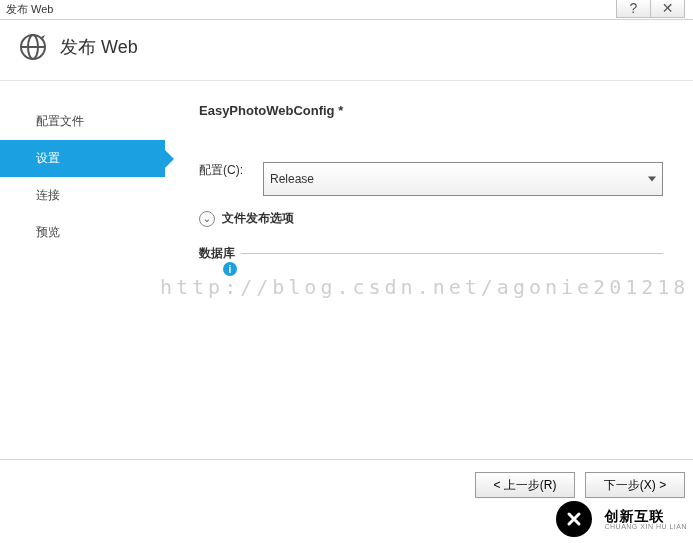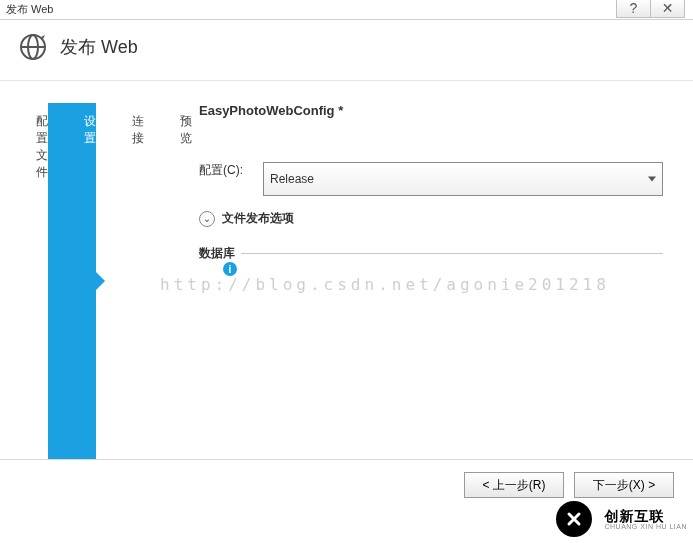--- a/index.html
+++ b/index.html
@@ -7,21 +7,21 @@
 
     .title-bar { height: 20px; background: #fff; border-bottom: 1px solid #d0d0d0; display: flex; align-items: center; padding: 0 6px; font-size: 11px; color: #333; position: relative; }
     .title-controls { position: absolute; right: 8px; top: -2px; display: flex; gap: 0; }
     .title-btn { width: 35px; height: 20px; border: 1px solid #c0c0c0; background: linear-gradient(#fff,#eaeaea); display: flex; align-items: center; justify-content: center; font-size: 14px; color: #555; cursor: pointer; margin-left: -1px; }
 
     .header-area { padding: 12px 18px 18px 18px; border-bottom: 1px solid #e4e4e4; display: flex; align-items: center; gap: 12px; }
     .globe-icon { width: 30px; height: 30px; display: flex; align-items: center; justify-content: center; }
     .header-title { font-size: 18px; color: #333; }
 
     .main-area { display: flex; height: 378px; }
-    .sidebar { width: 165px; padding: 22px 0 0 0; display: flex; }
+    .sidebar { width: 165px; padding: 22px 0 0 0; display: flex; flex-direction: column; }
     .side-item { padding: 10px 0 10px 36px; font-size: 12px; color: #444; cursor: pointer; position: relative; }
     .side-item.active { background: #1ba1e2; color: #fff; }
     .side-item.active::after { content: ""; position: absolute; right: -9px; top: 50%; transform: translateY(-50%); width: 0; height: 0; border-top: 10px solid transparent; border-bottom: 10px solid transparent; border-left: 10px solid #1ba1e2; }
 
     .content { flex: 1; padding: 22px 30px 0 34px; font-size: 12px; color: #333; position: relative; }
     .cfg-name { font-size: 13px; font-weight: bold; margin-bottom: 44px; }
     .row { display: flex; align-items: flex-start; gap: 20px; margin-bottom: 14px; }
     .row-label { white-space: nowrap; }
     .select { flex: 1; height: 34px; border: 1px solid #8a8a8a; background: linear-gradient(#fff,#efefef); display: flex; align-items: center; padding: 0 20px 0 6px; position: relative; cursor: pointer; font-size: 12px; }
     .select::after { content: ""; position: absolute; right: 6px; top: 50%; transform: translateY(-50%); width: 0; height: 0; border-left: 4px solid transparent; border-right: 4px solid transparent; border-top: 5px solid #555; }
@@ -30,23 +30,23 @@
     .expander-icon { width: 16px; height: 16px; border: 1px solid #888; border-radius: 50%; display: flex; align-items: center; justify-content: center; font-size: 10px; color: #555; background:#fbfbfb; }
     .expander-label { font-weight: bold; }
 
     .section-sep { display: flex; align-items: center; gap: 6px; }
     .section-sep span { font-weight: bold; white-space: nowrap; }
     .section-line { flex: 1; height: 1px; background: #c8c8c8; }
 
     .info-row { display: flex; align-items: center; gap: 8px; padding-left: 24px; }
     .info-icon { width: 14px; height: 14px; border-radius: 50%; background: #1ba1e2; color: #fff; display: flex; align-items: center; justify-content: center; font-size: 10px; font-weight: bold; flex-shrink:0; }
 
-    .watermark { position: absolute; left: 160px; top: 275px; font-size: 16px; color: #cfcfcf; letter-spacing: 4px; pointer-events: none; font-family: monospace; }
+    .watermark { position: absolute; left: 160px; top: 275px; font-size: 20px; color: #cfcfcf; letter-spacing: 4px; pointer-events: none; font-family: monospace; }
 
-    .button-bar { border-top: 1px solid #d8d8d8; padding: 12px 19px 0 0; display: flex; justify-content: flex-end; gap: 10px; height: 56px; align-items: flex-start; }
+    .button-bar { border-top: 1px solid #d8d8d8; padding: 12px 8px 0 0; display: flex; justify-content: flex-end; gap: 10px; height: 56px; align-items: flex-start; }
     .btn { height: 26px; min-width: 100px; border: 1px solid #9a9a9a; background: linear-gradient(#fff,#e8e8e8); font-size: 12px; cursor: pointer; display:flex; align-items:center; justify-content:center; }
     .btn.primary { background: linear-gradient(#d6f0fe,#a6dcf8); border-color: #6cb6de; }
 
     .brand { position: absolute; right: 4px; bottom: 4px; display: flex; align-items: center; gap: 12px; background: #fff; padding: 2px; }
     .brand-logo { width: 36px; height: 36px; border-radius: 50%; background: #000; display: flex; align-items: center; justify-content: center; }
     .brand-txt { display: flex; flex-direction: column; line-height: 1; }
     .brand-main { font-size: 14px; font-weight: bold; letter-spacing: 1px; }
     .brand-sub { font-size: 7px; color: #888; letter-spacing: 0.5px; }
   </style>
 </head>

